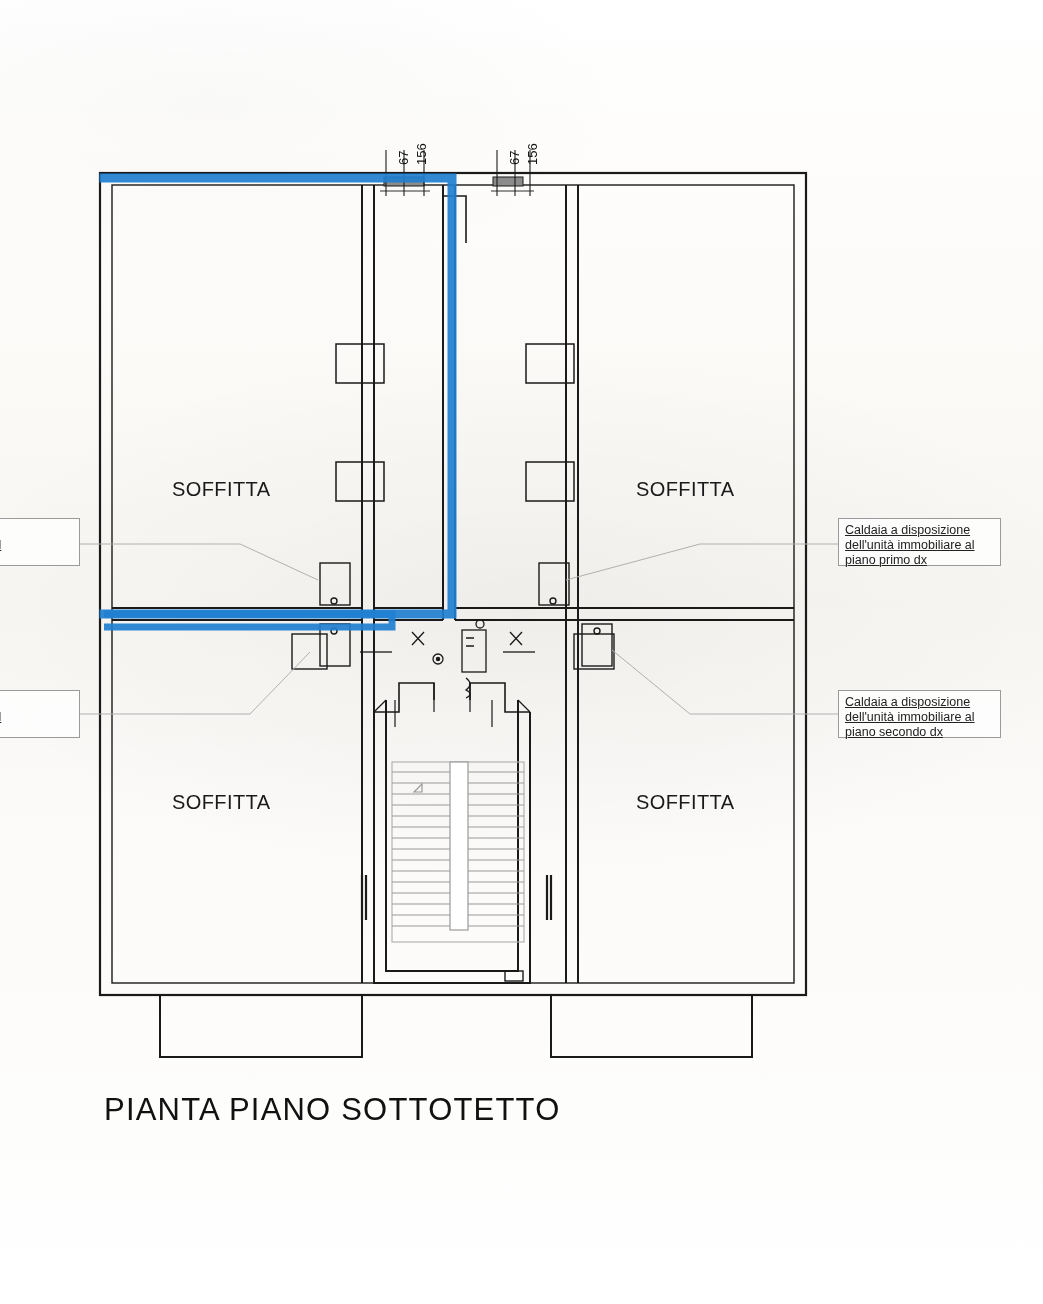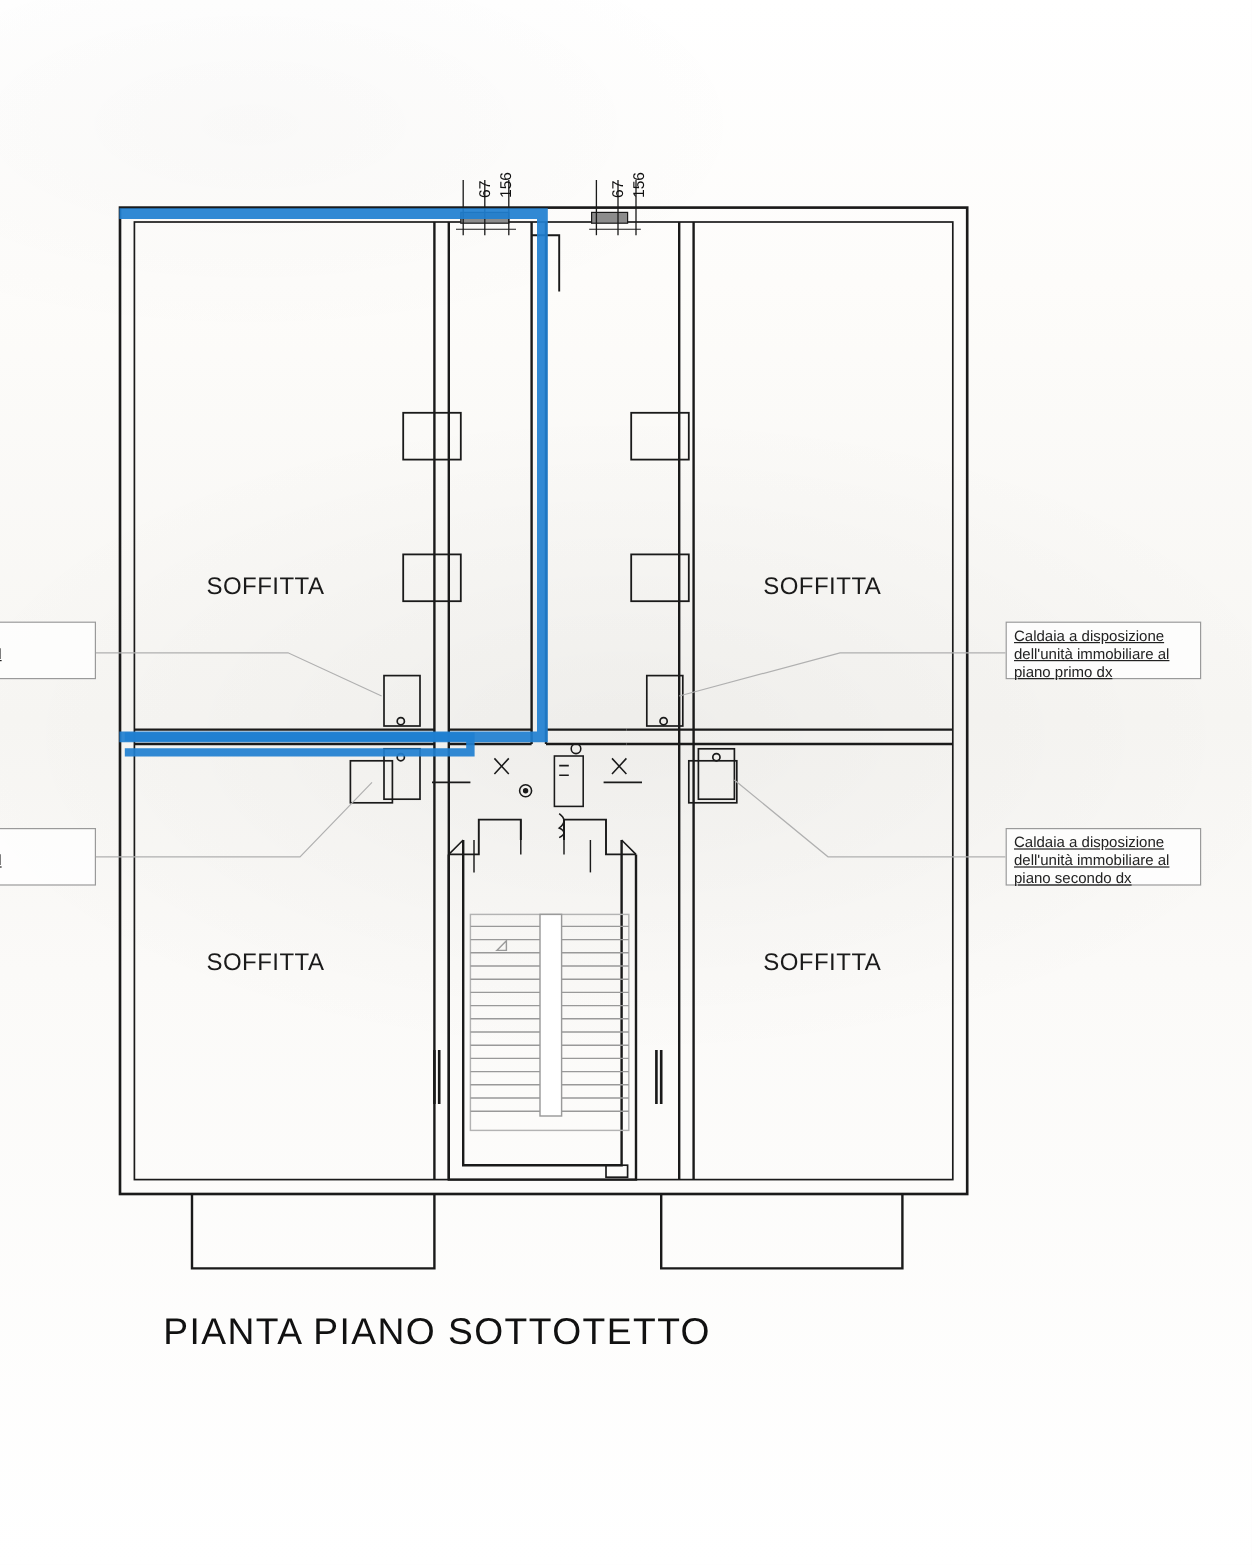--- a/index.html
+++ b/index.html
@@ -64,21 +64,20 @@
     white-space: nowrap;
   }
   #plan-title {
     position: absolute;
     left: 104px;
     top: 1092px;
     font-size: 31px;
     letter-spacing: 1.2px;
     color: #111;
     white-space: nowrap;
-    margin-left: 32px;
   }
 </style>
 </head>
 <body>
 
 <div id="paper-texture"></div>
 <div id="paper-shade-2"></div>
 
 <svg id="plan-svg" width="1043" height="1304" viewBox="0 0 1043 1304">
 

